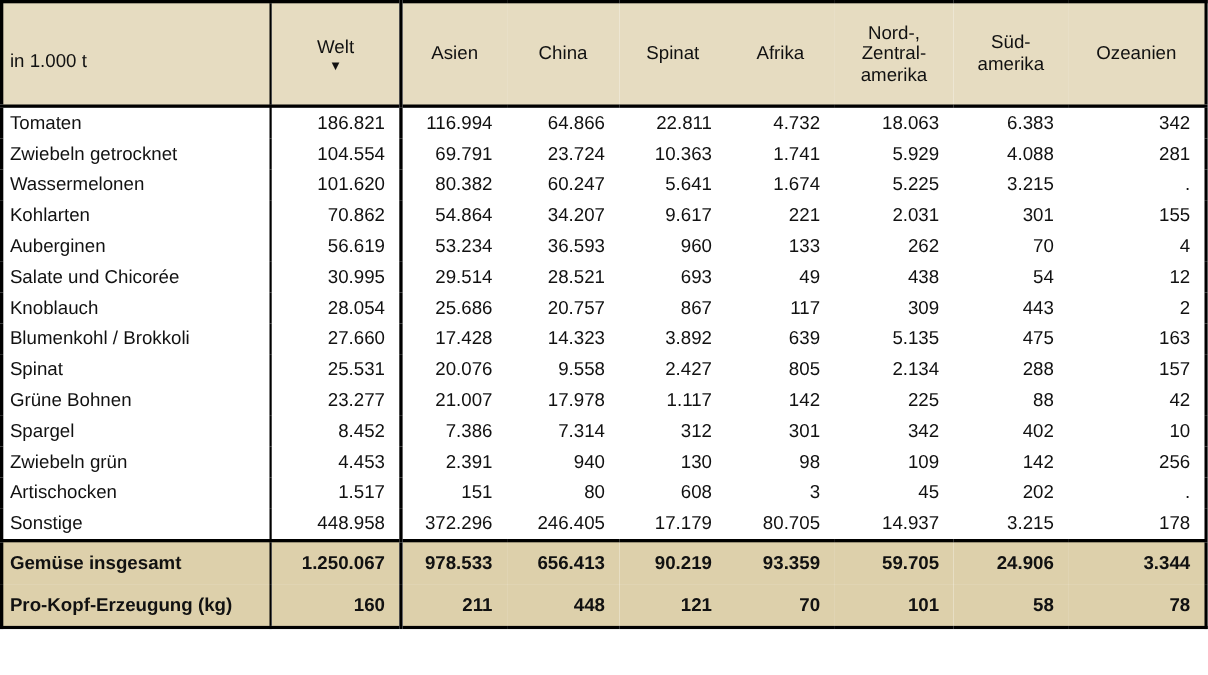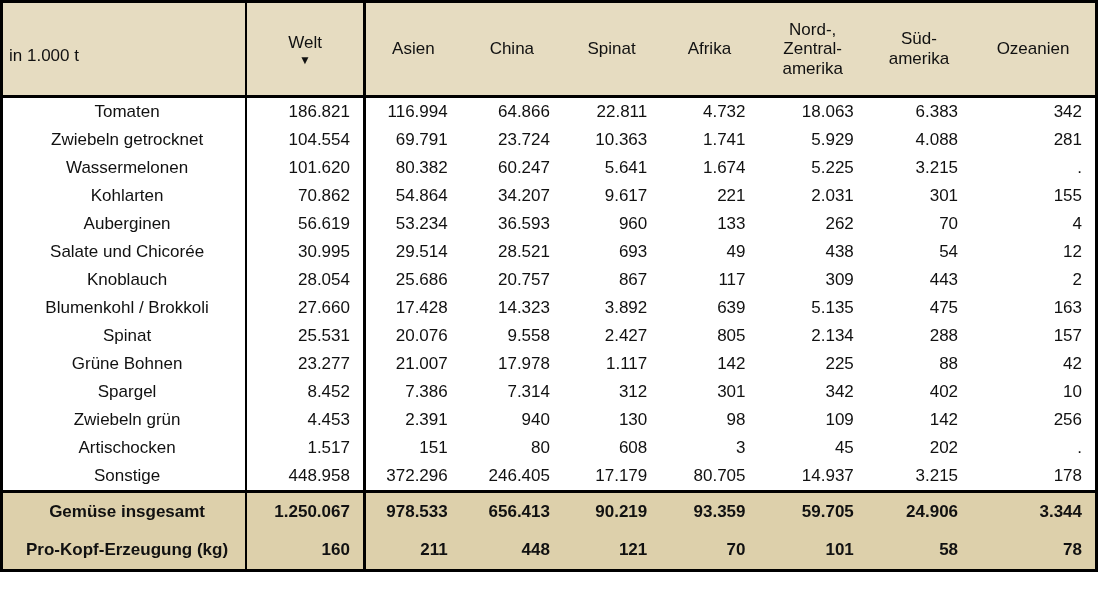--- a/index.html
+++ b/index.html
@@ -37,21 +37,21 @@
     display: flex;
     flex-direction: column;
     align-items: center;
     justify-content: center;
     gap: 3px;
   }
   .sort-icon { font-size: 12px; line-height: 10px; }
   
   tbody.body td, tbody.body th { height: 28px; background: #ffffff; }
   td.num { text-align: right; padding-right: 13px; }
-  th.rowlabel { text-align: center; padding-left: 6px; }
+  th.rowlabel { text-align: left; padding-left: 6px; }
   .c-label { border-right: 2px solid #000000; margin-left: 20px; }
   .c-welt  { border-right: 3px solid #000000; }
   
   tbody.footer td, tbody.footer th {
     background: #ddd0ab;
     font-weight: bold;
     height: 38px;
   }
   tbody.footer { border-top: 3px solid #000000; }
 </style>

